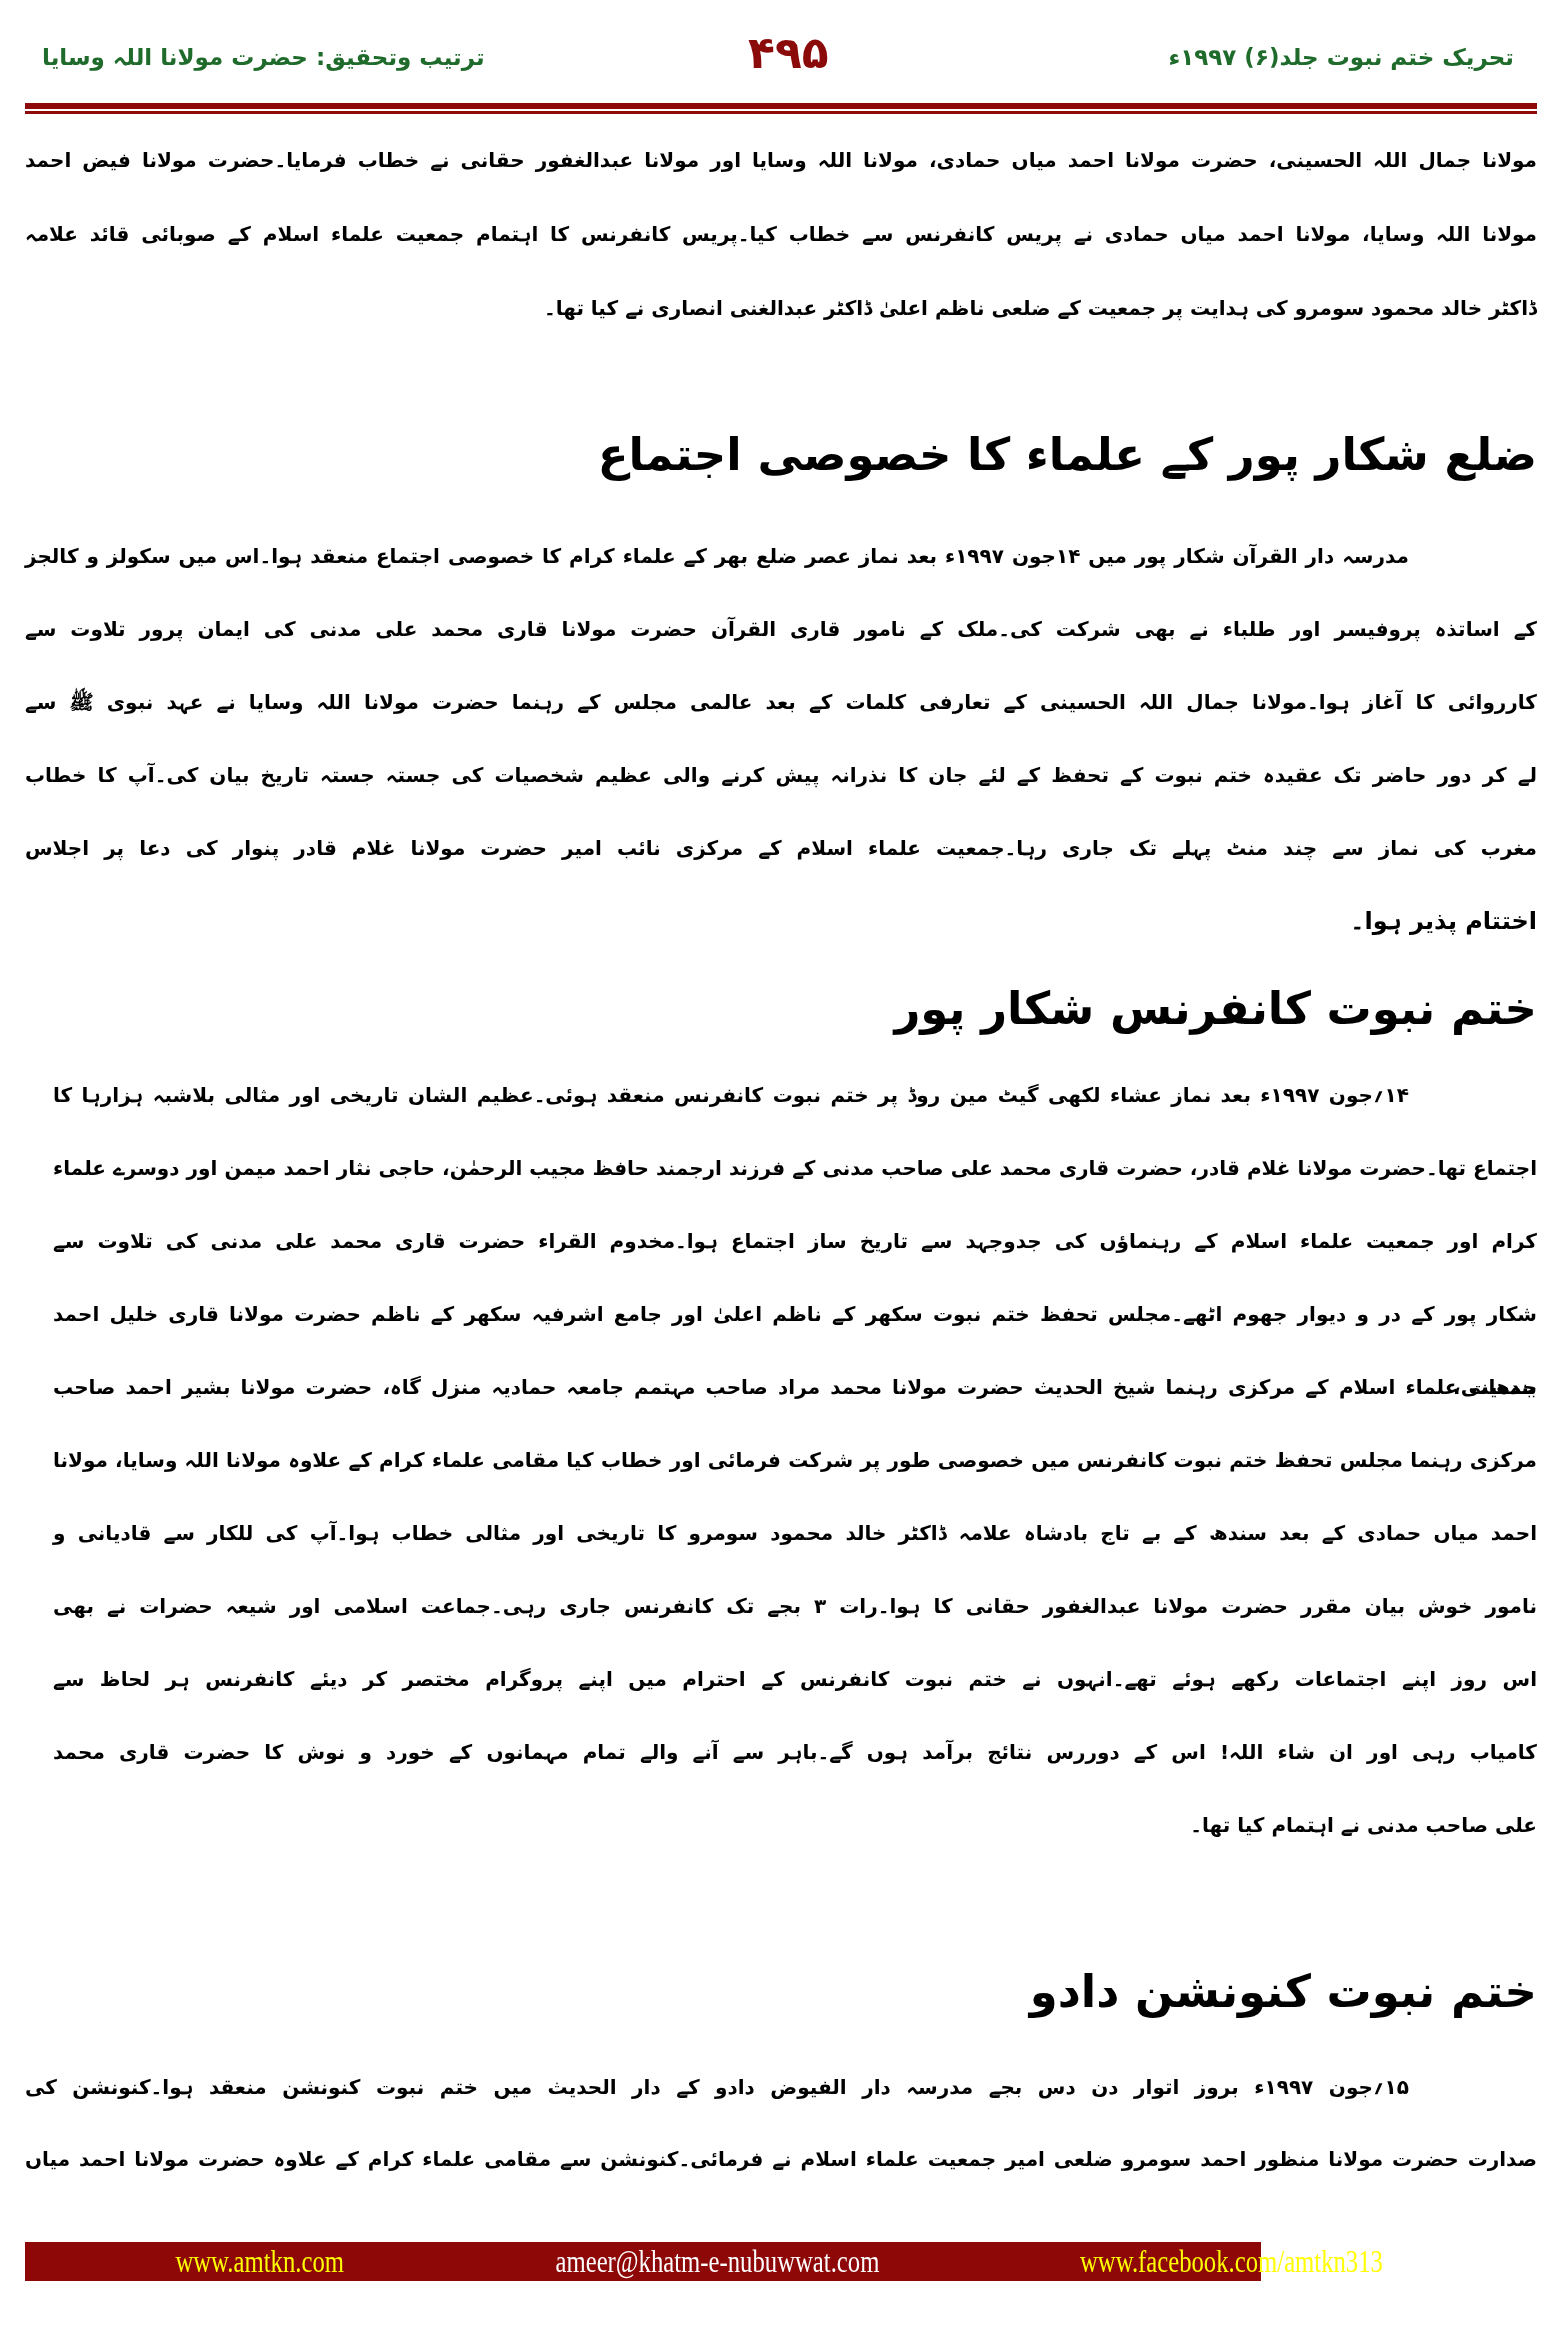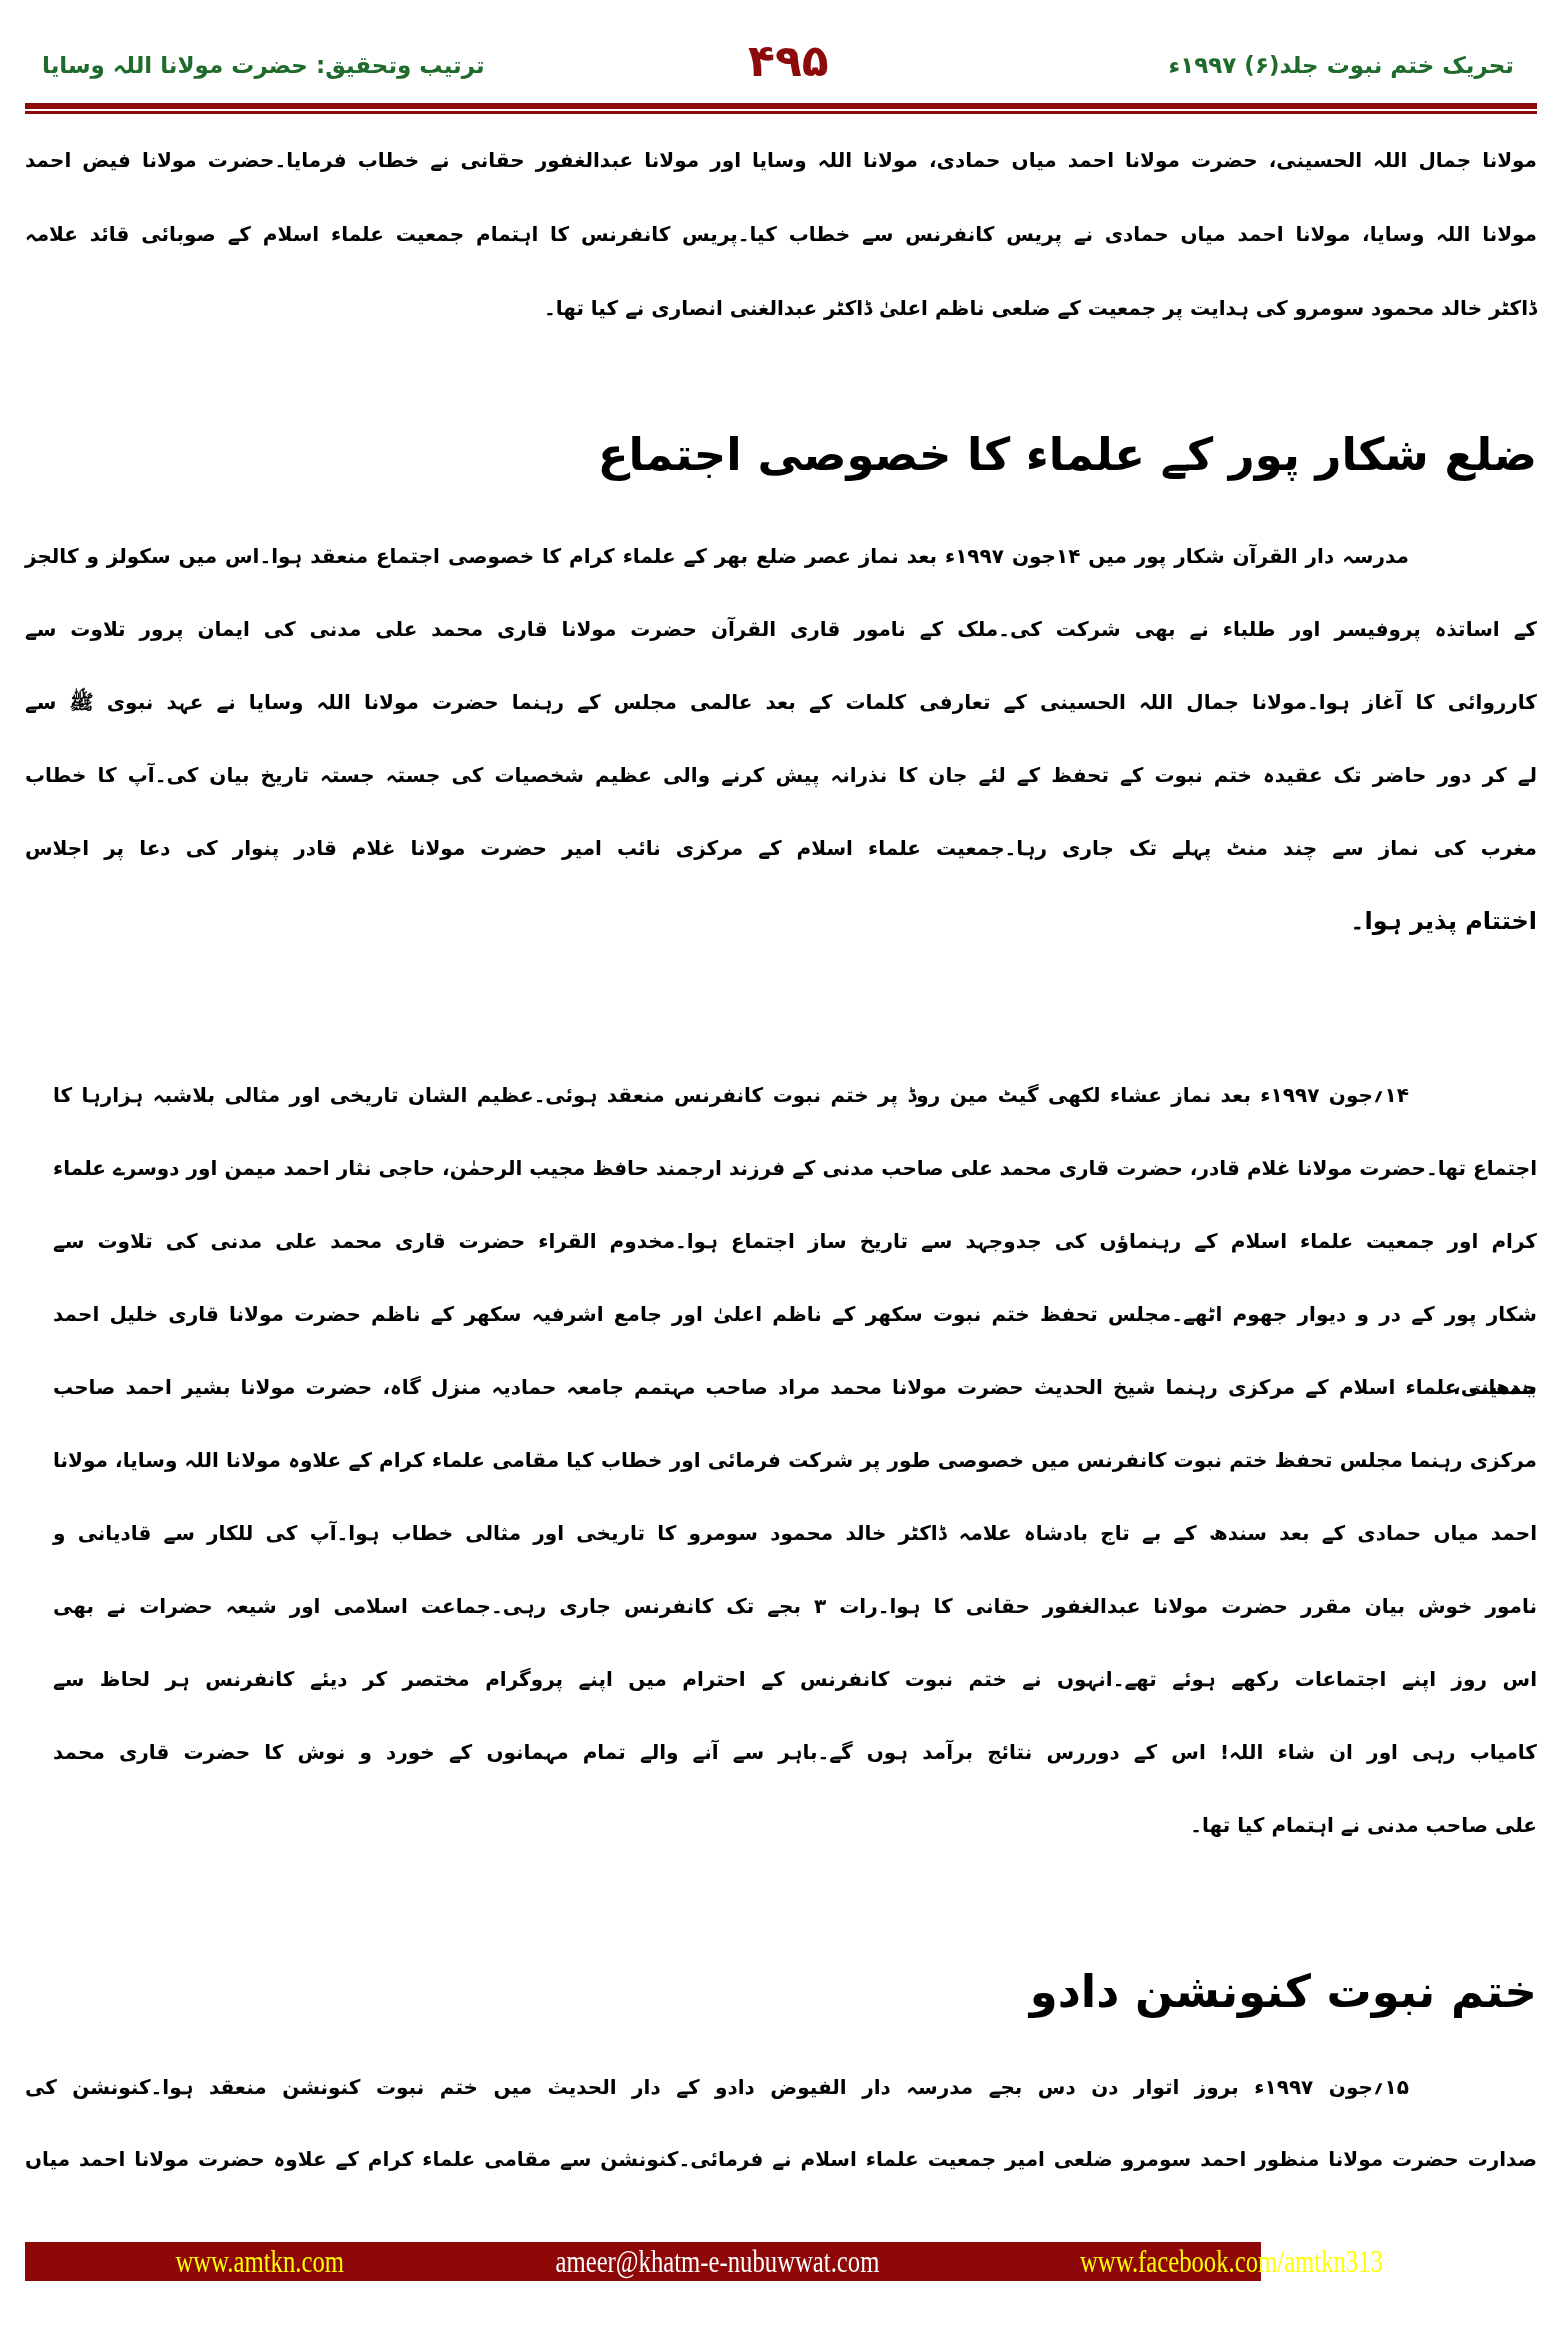--- a/index.html
+++ b/index.html
@@ -2,21 +2,21 @@
 <html lang="ur" style="--green: #1f6b2c; --num: #8b0b0b; --rule: #8f0a0a; --band: #8f0808; --yellow: #ffff00; --white: #ffffff; --ink: #000000;font-size:13.4px"><head>
 <meta charset="utf-8">
 <style>
 :root{
   --green:#1f6b2c; --num:#8b0b0b; --rule:#8f0a0a; --band:#8f0808; --yellow:#ffff00; --white:#ffffff; --ink:#000000;
 }
 html,body{margin:0;padding:0;background:#ffffff;}
 .page{position:relative;width:1560px;height:2330px;background:#ffffff;overflow:hidden;}
 
 
-.hdr{position:absolute;top:34px;height:47px;line-height:47px;font-family:"DejaVu Sans",sans-serif;font-weight:bold;white-space:nowrap;margin-top:8px;}
+.hdr{position:absolute;top:34px;height:47px;line-height:47px;font-family:"DejaVu Sans",sans-serif;font-weight:bold;white-space:nowrap;}
 .hdr-right{right:46px;font-size:23px;color:var(--green);direction:rtl;}
 .hdr-left{left:42px;font-size:23px;color:var(--green);direction:rtl;}
 .hdr-num{top:28.6px;left:8.4px;width:1560px;text-align:center;font-size:44px;color:var(--num);direction:ltr;}
 
 
 .rule-thick{position:absolute;left:25px;width:1512px;top:103px;height:5.9px;background:var(--rule);}
 .rule-thin{position:absolute;left:25px;width:1512px;top:111px;height:2.5px;background:var(--rule);}
 
 
 .block{position:absolute;left:25px;width:1512px;direction:rtl;}
@@ -61,20 +61,23 @@
 
   <div class="block p2" style="top:520px">
     <div class="line indent" style="font-size: 20px;"><span class="txt">مدرسہ دار القرآن شکار پور میں ۱۴جون ۱۹۹۷ء بعد نماز عصر ضلع بھر کے علماء کرام کا خصوصی اجتماع منعقد ہوا۔اس میں سکولز و کالجز</span></div>
     <div class="line" style="font-size: 20px;"><span class="txt">کے اساتذہ پروفیسر اور طلباء نے بھی شرکت کی۔ملک کے نامور قاری القرآن حضرت مولانا قاری محمد علی مدنی کی ایمان پرور تلاوت سے</span></div>
     <div class="line" style="font-size: 20px;"><span class="txt">کارروائی کا آغاز ہوا۔مولانا جمال اللہ الحسینی کے تعارفی کلمات کے بعد عالمی مجلس کے رہنما حضرت مولانا اللہ وسایا نے عہد نبوی ﷺ سے</span></div>
     <div class="line" style="font-size: 20px;"><span class="txt">لے کر دور حاضر تک عقیدہ ختم نبوت کے تحفظ کے لئے جان کا نذرانہ پیش کرنے والی عظیم شخصیات کی جستہ جستہ تاریخ بیان کی۔آپ کا خطاب</span></div>
     <div class="line" style="font-size: 20px;"><span class="txt">مغرب کی نماز سے چند منٹ پہلے تک جاری رہا۔جمعیت علماء اسلام کے مرکزی نائب امیر حضرت مولانا غلام قادر پنوار کی دعا پر اجلاس</span></div>
     <div class="line end" style="font-size: 24px;"><span class="txt">اختتام پذیر ہوا۔</span></div>
   </div>
 
+  <div class="block" style="top:972px">
+    <div class="heading">ختم نبوت کانفرنس شکار پور</div>
+  </div>
 
   <div class="block p3" style="top:1059px">
     <div class="line indent" style="font-size: 20px;"><span class="txt">۱۴؍جون ۱۹۹۷ء بعد نماز عشاء لکھی گیٹ مین روڈ پر ختم نبوت کانفرنس منعقد ہوئی۔عظیم الشان تاریخی اور مثالی بلاشبہ ہزارہا کا</span></div>
     <div class="line" style="font-size: 20px;"><span class="txt">اجتماع تھا۔حضرت مولانا غلام قادر، حضرت قاری محمد علی صاحب مدنی کے فرزند ارجمند حافظ مجیب الرحمٰن، حاجی نثار احمد میمن اور دوسرے علماء</span></div>
     <div class="line" style="font-size: 20px;"><span class="txt">کرام اور جمعیت علماء اسلام کے رہنماؤں کی جدوجہد سے تاریخ ساز اجتماع ہوا۔مخدوم القراء حضرت قاری محمد علی مدنی کی تلاوت سے</span></div>
     <div class="line" style="font-size: 20px;"><span class="txt">شکار پور کے در و دیوار جھوم اٹھے۔مجلس تحفظ ختم نبوت سکھر کے ناظم اعلیٰ اور جامع اشرفیہ سکھر کے ناظم حضرت مولانا قاری خلیل احمد بندھانی،</span></div>
     <div class="line" style="font-size: 20px;"><span class="txt">جمعیت علماء اسلام کے مرکزی رہنما شیخ الحدیث حضرت مولانا محمد مراد صاحب مہتمم جامعہ حمادیہ منزل گاہ، حضرت مولانا بشیر احمد صاحب</span></div>
     <div class="line" style="font-size: 20px;"><span class="txt">مرکزی رہنما مجلس تحفظ ختم نبوت کانفرنس میں خصوصی طور پر شرکت فرمائی اور خطاب کیا مقامی علماء کرام کے علاوہ مولانا اللہ وسایا، مولانا</span></div>
     <div class="line" style="font-size: 20px;"><span class="txt">احمد میاں حمادی کے بعد سندھ کے بے تاج بادشاہ علامہ ڈاکٹر خالد محمود سومرو کا تاریخی اور مثالی خطاب ہوا۔آپ کی للکار سے قادیانی و</span></div>
     <div class="line" style="font-size: 20px;"><span class="txt">نامور خوش بیان مقرر حضرت مولانا عبدالغفور حقانی کا ہوا۔رات ۳ بجے تک کانفرنس جاری رہی۔جماعت اسلامی اور شیعہ حضرات نے بھی</span></div>

